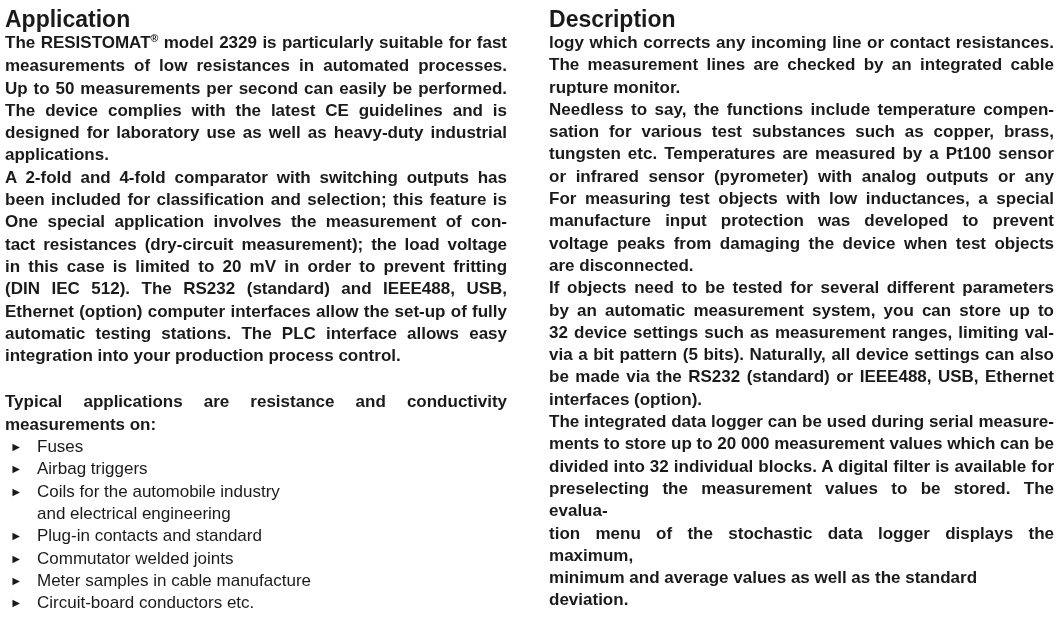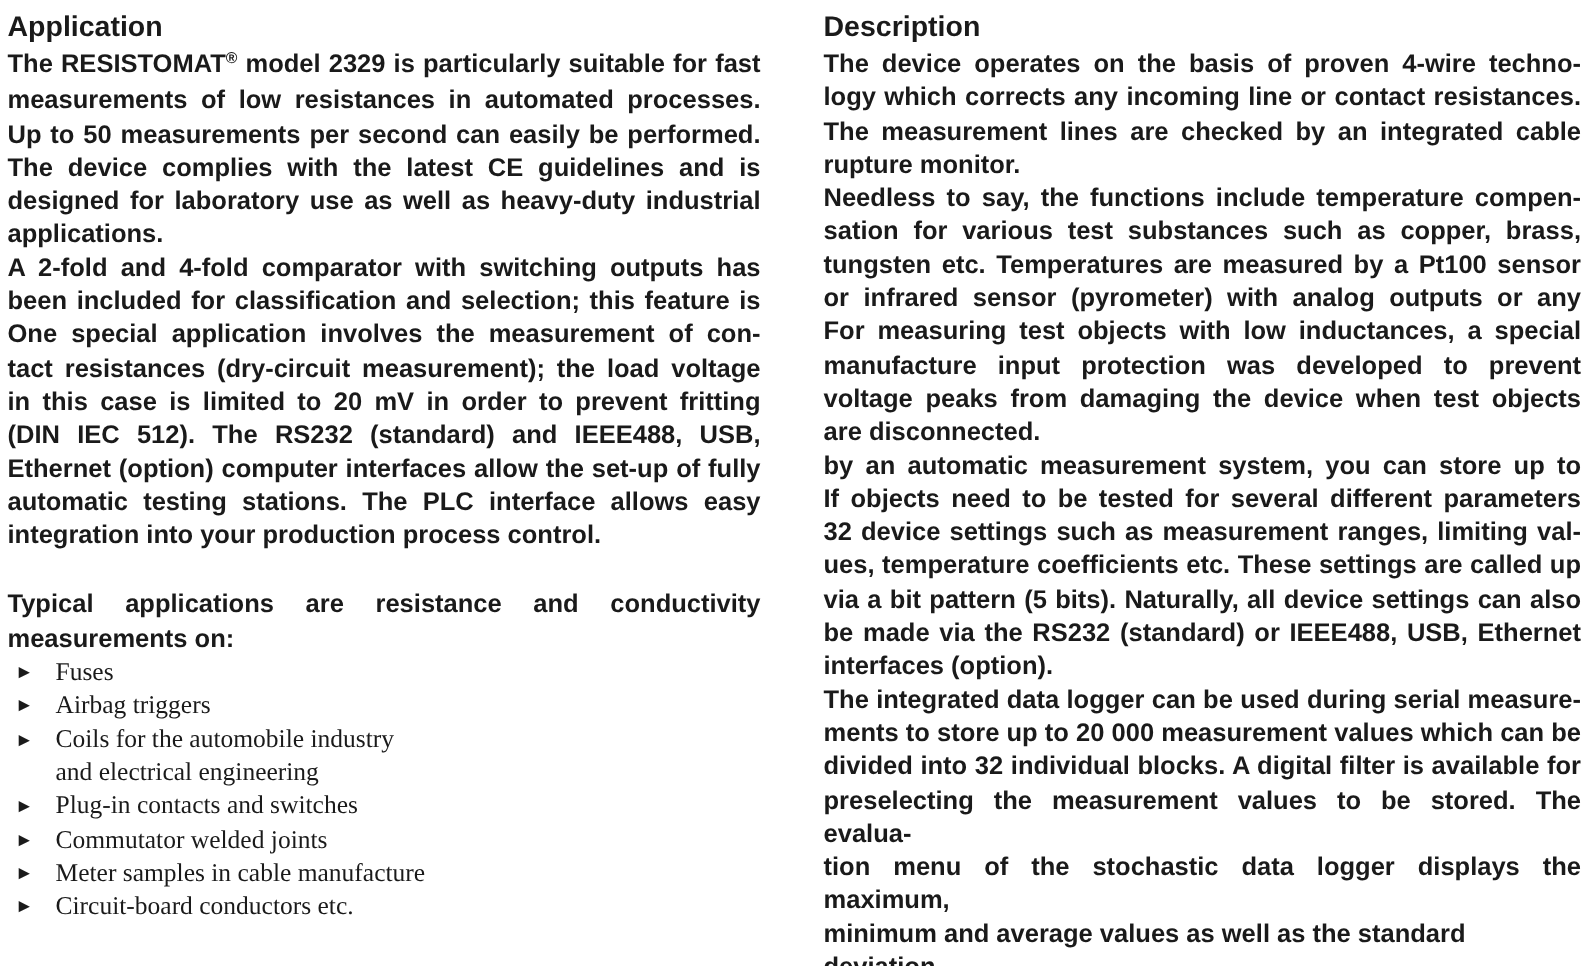--- a/index.html
+++ b/index.html
@@ -19,21 +19,21 @@
     display: flex;
     box-sizing: border-box;
     padding: 6px 6px 0 5px;
   }
   .col { box-sizing: border-box; }
   .col-left  { width: 508px; }
   .col-gap   { width: 30px; flex: 0 0 30px; }
   .col-right { width: 511px; margin-left: 12px; }
   .heading {
     font-weight: bold;
-    font-size: 19px;
+    font-size: 23px;
     line-height: 26px;
   }
   .ln {
     font-size: 17px;
     line-height: 22.3px;
     white-space: normal;
     font-weight: bold;
   }
   .ln.j {
     text-align: justify;
@@ -45,21 +45,21 @@
     font-size: 17px;
     line-height: 22.3px;
   }
   .bmark {
     flex: 0 0 32px;
     width: 32px;
     box-sizing: border-box;
     padding-left: 5px;
     font-size: 12.5px;
   }
-  .btext { flex: 1; font-family: Liberation Serif, serif; }
+  .btext { flex: 1; }
   sup.reg {
     font-size: 10.5px;
     position: relative;
     top: -6px;
     vertical-align: baseline;
   }
 </style>
 </head>
 <body>
 
@@ -96,56 +96,54 @@
         <div class="brow">
           <span class="bmark">►</span>
           <span class="btext">Coils for the automobile industry</span>
         </div>
         <div class="brow">
           <span class="bmark"></span>
           <span class="btext">and electrical engineering</span>
         </div>
         <div class="brow">
           <span class="bmark">►</span>
-          <span class="btext">Plug-in contacts and switches</span>
+          <span class="btext">Plug-in contacts and standard</span>
         </div>
         <div class="brow">
           <span class="bmark">►</span>
           <span class="btext">Commutator welded joints</span>
         </div>
         <div class="brow">
           <span class="bmark">►</span>
           <span class="btext">Meter samples in cable manufacture</span>
         </div>
         <div class="brow">
           <span class="bmark">►</span>
           <span class="btext">Circuit-board conductors etc.</span>
         </div>
       </div>
   </div>
   <div class="col-gap"></div>
   <div class="col col-right">
     <div class="heading">Description</div>
     <div class="col-body">
-        <div class="ln j">The device operates on the basis of proven 4-wire techno-</div>
         <div class="ln j">logy which corrects any incoming line or contact resistances.</div>
         <div class="ln j">The measurement lines are checked by an integrated cable</div>
         <div class="ln">rupture monitor.</div>
         <div class="ln j">Needless to say, the functions include temperature compen-</div>
         <div class="ln j">sation for various test substances such as copper, brass,</div>
         <div class="ln j">tungsten etc. Temperatures are measured by a Pt100 sensor</div>
         <div class="ln j">or infrared sensor (pyrometer) with analog outputs or any</div>
         <div class="ln j">For measuring test objects with low inductances, a special</div>
         <div class="ln j">manufacture input protection was developed to prevent</div>
         <div class="ln j">voltage peaks from damaging the device when test objects</div>
         <div class="ln">are disconnected.</div>
+        <div class="ln j">If objects need to be tested for several different parameters</div>
         <div class="ln j">by an automatic measurement system, you can store up to</div>
-        <div class="ln j">If objects need to be tested for several different parameters</div>
         <div class="ln j">32 device settings such as measurement ranges, limiting val-</div>
-        <div class="ln j">ues, temperature coefficients etc. These settings are called up</div>
         <div class="ln j">via a bit pattern (5 bits). Naturally, all device settings can also</div>
         <div class="ln j">be made via the RS232 (standard) or IEEE488, USB, Ethernet</div>
         <div class="ln">interfaces (option).</div>
         <div class="ln j">The integrated data logger can be used during serial measure-</div>
         <div class="ln j">ments to store up to 20 000 measurement values which can be</div>
         <div class="ln j">divided into 32 individual blocks. A digital filter is available for</div>
         <div class="ln j">preselecting the measurement values to be stored. The evalua-</div>
         <div class="ln j">tion menu of the stochastic data logger displays the maximum,</div>
         <div class="ln">minimum and average values as well as the standard deviation.</div>
       </div>

